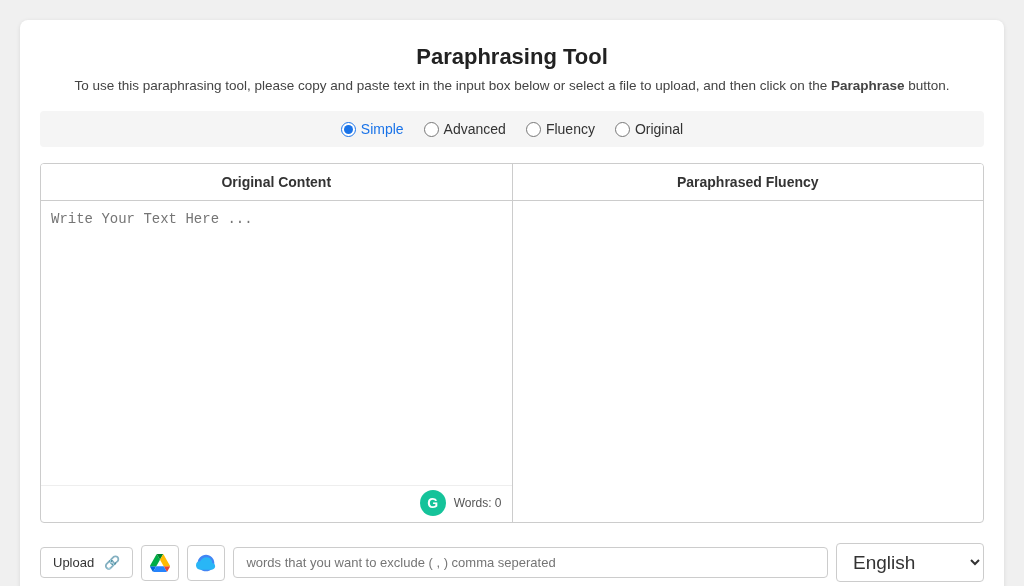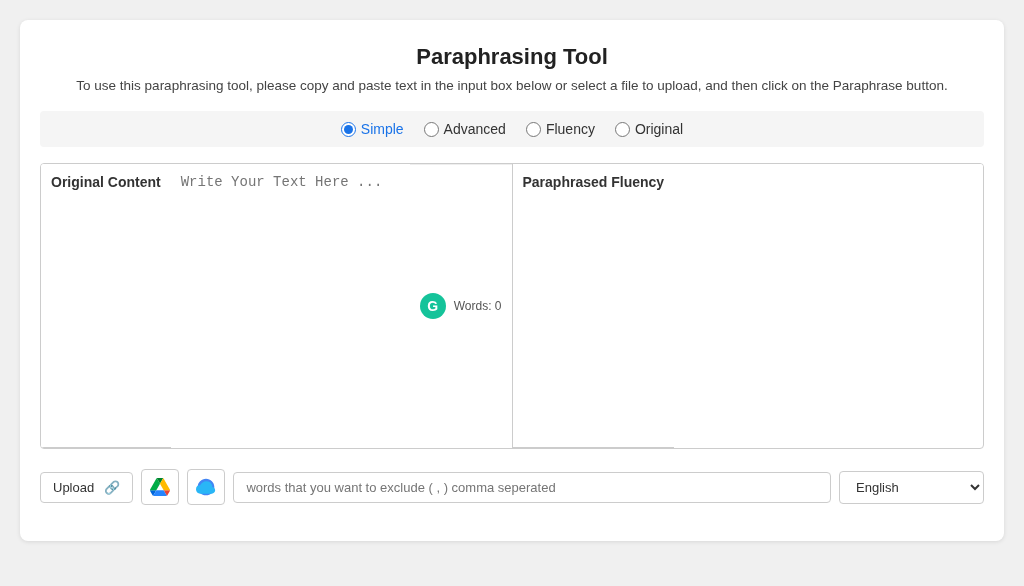--- a/index.html
+++ b/index.html
@@ -26,21 +26,21 @@
       margin-bottom: 8px;
       color: #222;
     }
     .page-subtitle {
       text-align: center;
       font-size: 13.5px;
       color: #444;
       margin-bottom: 18px;
     }
     .page-subtitle strong {
-      font-weight: normal;
+      font-weight: bold;
     }
     .mode-options {
       display: flex;
       justify-content: center;
       gap: 20px;
       margin-bottom: 16px;
       background: #f5f5f5;
       padding: 10px 0;
       border-radius: 4px;
     }
@@ -68,21 +68,21 @@
       display: flex;
       border: 1px solid #ccc;
       border-radius: 4px;
       overflow: hidden;
       margin-bottom: 12px;
       background: #fff;
     }
     .content-panel {
       flex: 1;
       display: flex;
-      flex-direction: row;
+      flex-direction: column;
     }
     .content-panel + .content-panel {
       border-left: 1px solid #ccc;
     }
     .panel-header {
       text-align: center;
       font-weight: bold;
       font-size: 14px;
       padding: 10px;
       border-bottom: 1px solid #ccc;
@@ -171,22 +171,22 @@
       border: 1px solid #ccc;
       border-radius: 4px;
       padding: 7px 12px;
       font-size: 13px;
       outline: none;
       color: #999;
     }
     .language-select {
       border: 1px solid #ccc;
       border-radius: 4px;
-      padding: 7px 44px 7px 12px;
-      font-size: 13px;
+      padding: 7px 16px 7px 12px;
+      font-size: 19px;
       background: #fff;
       cursor: pointer;
       outline: none;
       appearance: auto;
       color: #333;
       min-width: 110px;
     }
   </style>
 </head>
 <body>

